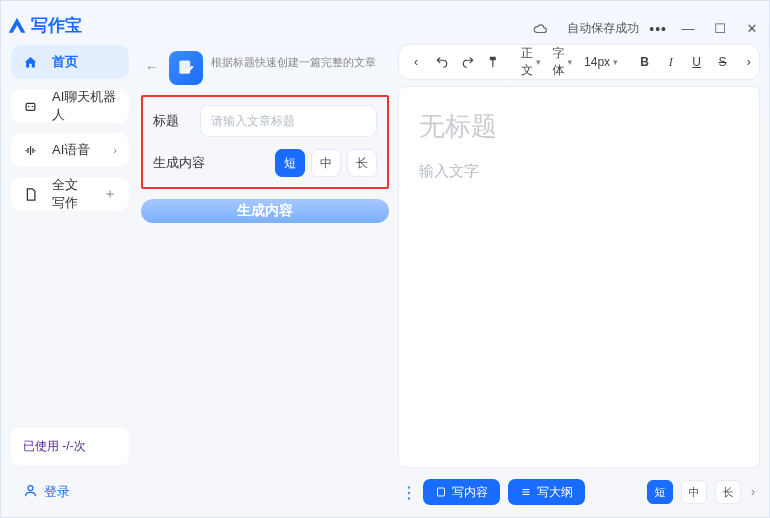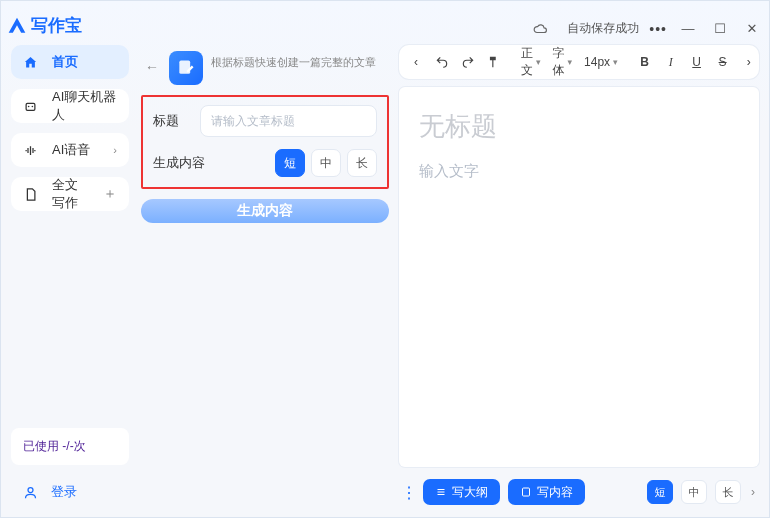--- a/index.html
+++ b/index.html
@@ -16,21 +16,21 @@
   .win-btn{width:22px;text-align:center;cursor:pointer;color:#555;font-size:13px;line-height:1;}
   .body { flex:1; display:flex; min-height:0; }
   .sidebar{ width:138px; padding:8px 10px; display:flex; flex-direction:column; gap:10px;}
   .nav-btn{display:flex;align-items:center;gap:14px;height:34px;padding:0 12px;border-radius:10px;font-size:13px;background:#fff;color:#333;cursor:pointer;}
   .nav-btn.active{background:#e3efff;color:#1a6cff;font-weight:600;}
   .nav-btn svg{width:15px;height:15px;flex:0 0 auto;}
   .nav-btn .chev{margin-left:auto;color:#888;font-size:11px;}
   .plus{margin-left:auto;color:#888;font-size:14px;}
   .sidebar-spacer{flex:1;}
   .usage{background:#fff;border-radius:8px;padding:10px 12px;font-size:12px;color:#4c1d95;}
-  .login{display:flex;align-items:center;gap:13px;padding:8px 12px;font-size:13px;color:#1a6cff;cursor:pointer;}
+  .login{display:flex;align-items:flex-start;gap:6px;padding:8px 12px;font-size:13px;color:#1a6cff;cursor:pointer;}
   .login svg{width:15px;height:15px;}
   .center{ width:260px; padding:6px 6px 0 2px; display:flex; flex-direction:column;}
   .center-header{display:flex;align-items:flex-start;gap:8px;padding:8px 4px 8px 2px;}
   .back{width:18px;text-align:center;color:#888;cursor:pointer;font-size:14px;padding-top:6px;}
   .feat-icon{width:34px;height:34px;border-radius:8px;background:linear-gradient(135deg,#3b8dff,#1a6cff);display:flex;align-items:center;justify-content:center;color:#fff;}
   .feat-text .t1{font-size:15px;font-weight:700;color:#222;}
   .feat-text .t2{font-size:11px;color:#888;margin-top:4px;}
   .highlight-box{border:2px solid #e33; border-radius:2px; padding:8px 10px 10px 10px; margin:2px 4px 10px 0;}
   .form-row{display:flex;align-items:center;gap:10px;margin-bottom:12px;}
   .form-row:last-child{margin-bottom:0;}
@@ -207,29 +207,29 @@
 
       <div class="editor">
         <div class="editor-title">无标题</div>
         <div class="editor-body">输入文字</div>
       </div>
 
       <div class="bottom-bar">
         <div class="bb-dots">⋮</div>
         <div class="pill blue">
           <svg viewBox="0 0 24 24">
-              <path stroke="#fff" stroke-width="2" d="M5 7h14M5 12h14M5 17h14"></path>
-            </svg>
-          <span>写大纲</span>
+              <rect x="5" y="4" width="14" height="16" rx="2" fill="none" stroke="#fff" stroke-width="2"></rect>
+            </svg>
+          <span>写内容</span>
         </div>
         <div class="pill blue">
           <svg viewBox="0 0 24 24">
-              <rect x="5" y="4" width="14" height="16" rx="2" fill="none" stroke="#fff" stroke-width="2"></rect>
-            </svg>
-          <span>写内容</span>
+              <path stroke="#fff" stroke-width="2" d="M5 7h14M5 12h14M5 17h14"></path>
+            </svg>
+          <span>写大纲</span>
         </div>
         <div class="bb-spacer"></div>
         <div class="len-btn sm active">短</div>
         <div class="len-btn sm">中</div>
         <div class="len-btn sm">长</div>
         <div class="bb-chev">›</div>
       </div>
     </div>
   </div>
 </div>

